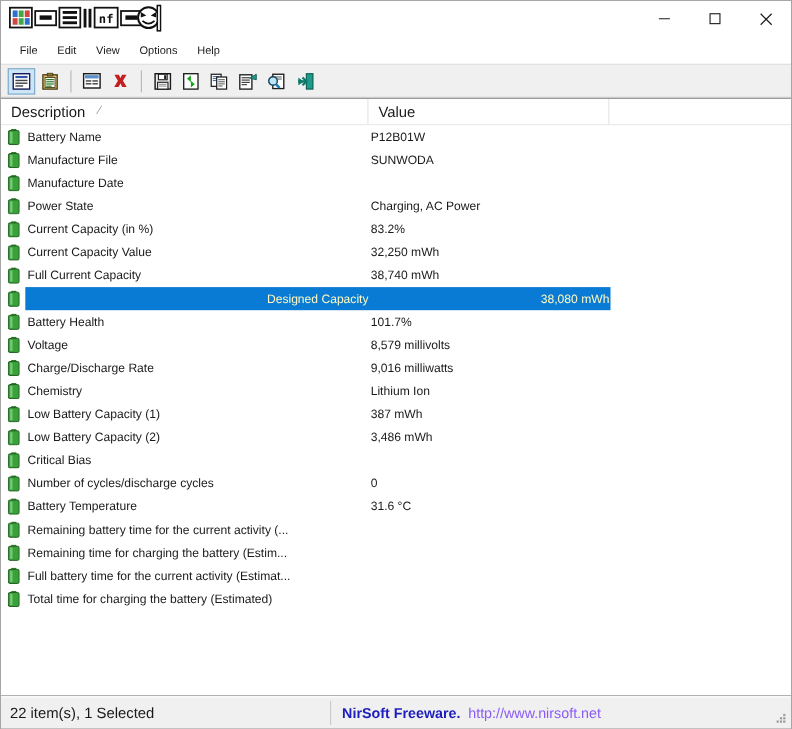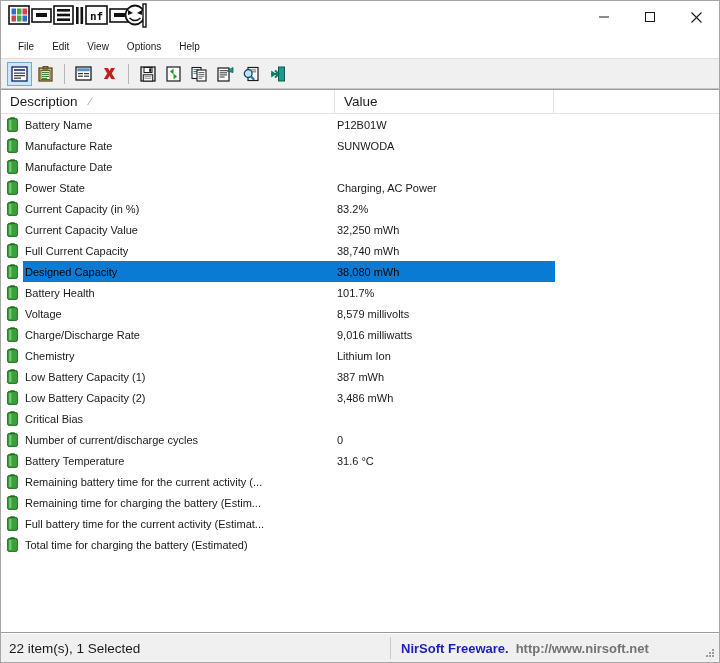--- a/index.html
+++ b/index.html
@@ -33,21 +33,21 @@
     background: #ffffff;
     display: flex;
     align-items: flex-start;
     position: relative;
   }
   .title-logo {
     margin-left: 6px;
     margin-top: 1px;
     height: 28px;
     display: flex;
-    align-items: flex-start;
+    align-items: center;
   }
   .title-logo svg { display: block; }
   .win-controls {
     position: absolute;
     right: 0;
     top: 0;
     display: flex;
     height: 32px;
   }
   .win-btn {
@@ -179,23 +179,24 @@
   .row-icon svg { display: block; }
   .row-inner {
     display: flex;
     flex: 1;
     height: 21px;
     align-items: center;
     box-sizing: border-box;
   }
   .row.selected .row-inner {
     background: #0a7bd4;
-    color: #000000;
+    color: #fef9c3;
     width: 532px;
     flex: 0 0 532px;
+    text-align: right;
   }
   .cell-desc {
     width: 312px;
     min-width: 312px;
     box-sizing: border-box;
     white-space: nowrap;
     overflow: hidden;
     text-overflow: clip;
     padding-left: 2px;
   }
@@ -213,21 +214,21 @@
     min-height: 28px;
     background: #f0f0f0;
     display: flex;
     align-items: center;
     font-size: 13.5px;
     color: #1a1a1a;
     position: relative;
     border-top: 1px solid #ffffff;
   }
   .status-pane-left {
-    width: 390px;
+    width: 300px;
     box-sizing: border-box;
     padding-left: 8px;
     height: 22px;
     display: flex;
     align-items: center;
     border-right: 1px solid #c9c9c9;
   }
   .status-pane-right {
     flex: 1;
     padding-left: 10px;
@@ -236,22 +237,22 @@
     height: 22px;
     gap: 7px;
   }
   .nirsoft-text {
     color: #1d1dbd;
     font-weight: bold;
     font-size: 13px;
     text-align: right;
   }
   .nirsoft-link {
-    color: #737373;
-    font-weight: bold;
+    color: #8b5cf6;
+    font-weight: normal;
     font-size: 13px;
     text-decoration: none;
     cursor: default;
   }
   .grip {
     position: absolute;
     right: 3px;
     bottom: 3px;
     width: 12px;
     height: 12px;
@@ -463,21 +464,21 @@
         </div>
         <div class="row">
           <div class="row-icon">
             <svg width="11" height="15" viewBox="0 0 11 15">
               <rect x="3.2" y="0.2" width="4.6" height="1.6" fill="#2e7d2e"></rect>
               <rect x="0.6" y="1.6" width="9.8" height="12.8" rx="1.4" fill="#3aa03a" stroke="#1f5e1f" stroke-width="0.9"></rect>
               <rect x="2.2" y="3" width="2.2" height="10" fill="#7fd17f" opacity="0.85"></rect>
             </svg>
           </div>
           <div class="row-inner">
-            <div class="cell-desc">Manufacture Rate</div>
+            <div class="cell-desc">Manufacture File</div>
             <div class="cell-val">SUNWODA</div>
           </div>
         </div>
         <div class="row">
           <div class="row-icon">
             <svg width="11" height="15" viewBox="0 0 11 15">
               <rect x="3.2" y="0.2" width="4.6" height="1.6" fill="#2e7d2e"></rect>
               <rect x="0.6" y="1.6" width="9.8" height="12.8" rx="1.4" fill="#3aa03a" stroke="#1f5e1f" stroke-width="0.9"></rect>
               <rect x="2.2" y="3" width="2.2" height="10" fill="#7fd17f" opacity="0.85"></rect>
             </svg>
@@ -645,21 +646,21 @@
         </div>
         <div class="row">
           <div class="row-icon">
             <svg width="11" height="15" viewBox="0 0 11 15">
               <rect x="3.2" y="0.2" width="4.6" height="1.6" fill="#2e7d2e"></rect>
               <rect x="0.6" y="1.6" width="9.8" height="12.8" rx="1.4" fill="#3aa03a" stroke="#1f5e1f" stroke-width="0.9"></rect>
               <rect x="2.2" y="3" width="2.2" height="10" fill="#7fd17f" opacity="0.85"></rect>
             </svg>
           </div>
           <div class="row-inner">
-            <div class="cell-desc">Number of current/discharge cycles</div>
+            <div class="cell-desc">Number of cycles/discharge cycles</div>
             <div class="cell-val">0</div>
           </div>
         </div>
         <div class="row">
           <div class="row-icon">
             <svg width="11" height="15" viewBox="0 0 11 15">
               <rect x="3.2" y="0.2" width="4.6" height="1.6" fill="#2e7d2e"></rect>
               <rect x="0.6" y="1.6" width="9.8" height="12.8" rx="1.4" fill="#3aa03a" stroke="#1f5e1f" stroke-width="0.9"></rect>
               <rect x="2.2" y="3" width="2.2" height="10" fill="#7fd17f" opacity="0.85"></rect>
             </svg>

